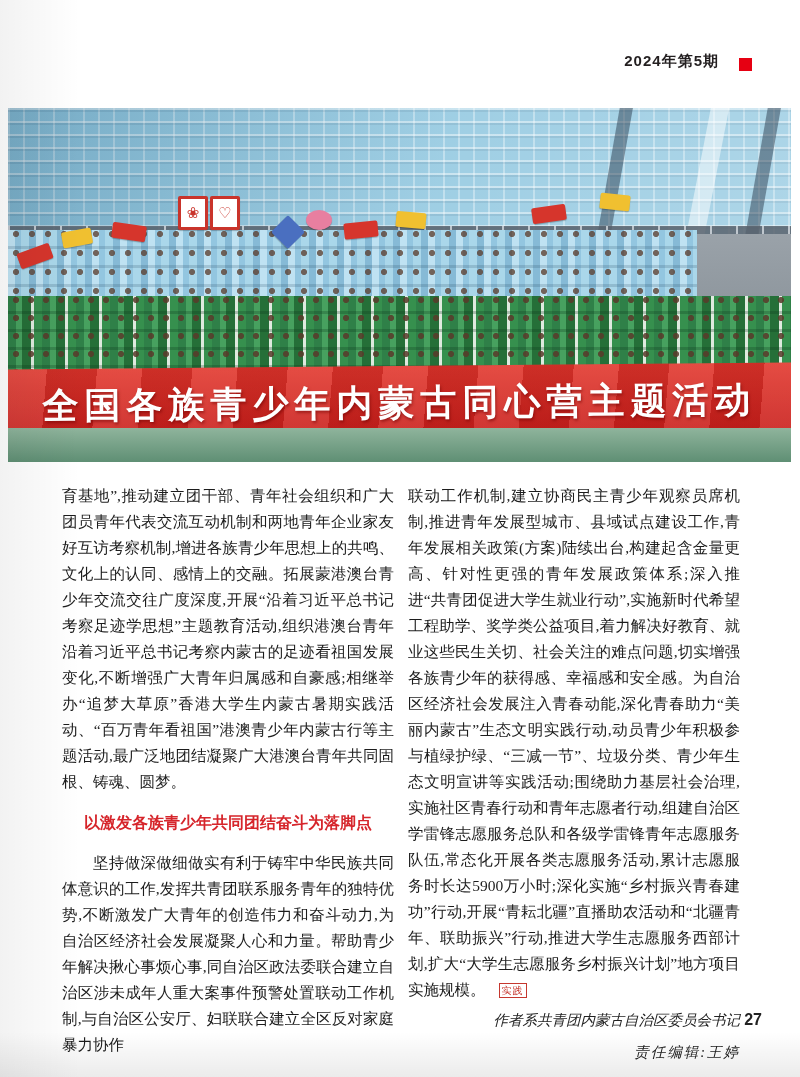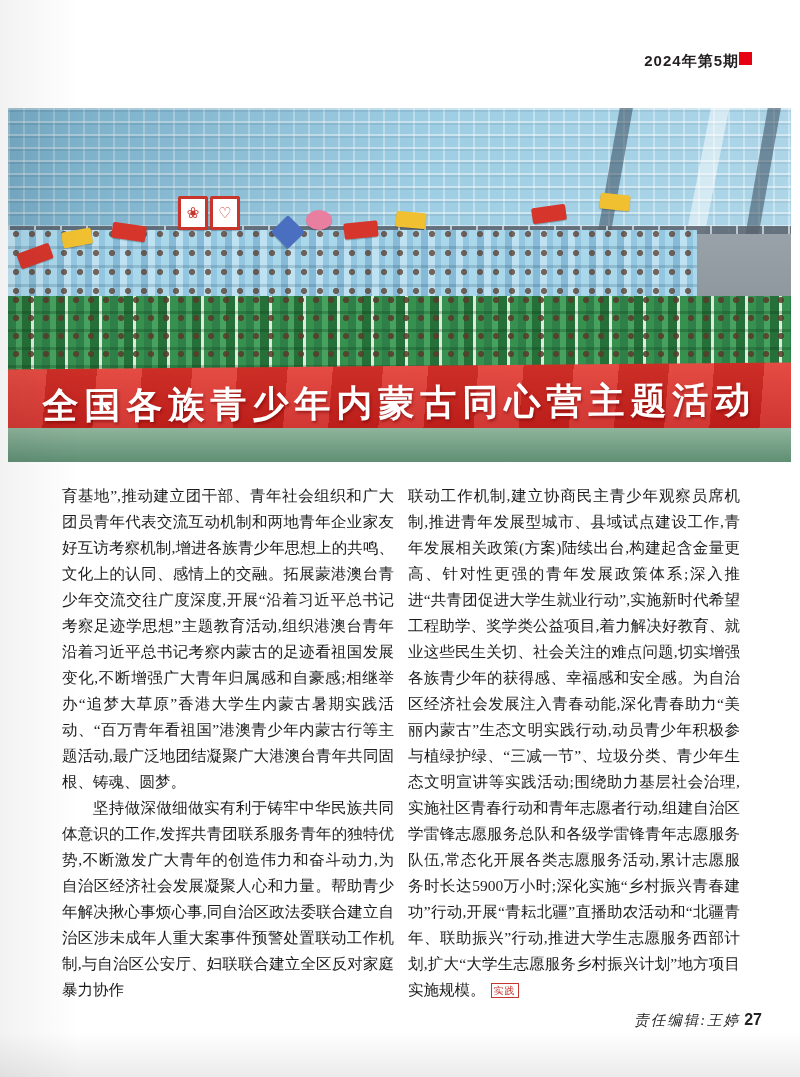--- a/index.html
+++ b/index.html
@@ -4,21 +4,21 @@
 <style>
   html,body{margin:0;padding:0;background:#fff;}
   .page{position:relative;width:800px;height:1077px;background:#fff;overflow:hidden;
         font-family:"Liberation Serif","DejaVu Serif",serif;color:#1c1c1c;}
   .page::before{content:"";position:absolute;left:0;top:0;width:80px;height:100%;
         background:linear-gradient(90deg,rgba(0,0,0,.05),rgba(0,0,0,0));pointer-events:none;z-index:30;}
   .page::after{content:"";position:absolute;left:0;bottom:0;width:100%;height:45px;
         background:linear-gradient(180deg,rgba(0,0,0,0),rgba(0,0,0,.08));pointer-events:none;z-index:30;}
 
   
-  .issue-line{position:absolute;top:52px;right:48px;display:flex;align-items:flex-start;gap:0;
+  .issue-line{position:absolute;top:52px;right:48px;display:flex;align-items:flex-end;gap:20px;
         font-family:"Liberation Sans","DejaVu Sans",sans-serif;font-size:15px;font-weight:600;color:#231f20;letter-spacing:1px;}
   .issue-square{width:13px;height:13px;background:#e60012;display:inline-block;}
 
   
   .photo{position:absolute;left:8px;top:108px;width:783px;height:354px;overflow:hidden;background:#8ac4de;}
   .seats{position:absolute;left:0;top:0;width:100%;height:130px;
     background-color:#8ac4de;
     background-image:
       linear-gradient(100deg,rgba(50,85,110,.22),rgba(255,255,255,.18) 55%,rgba(255,255,255,.3)),
       repeating-linear-gradient(180deg,rgba(255,255,255,.45) 0 2px,rgba(0,30,60,.10) 2px 4px,rgba(0,0,0,0) 4px 13px),
@@ -66,21 +66,21 @@
     font-family:"Liberation Sans","DejaVu Sans",sans-serif;font-size:11px;font-weight:bold;color:#2e362f;
     text-shadow:0 0 2px rgba(255,255,255,.55);}
 
   
   .columns{position:absolute;left:62px;top:483px;width:678px;display:flex;gap:14px;z-index:5;}
   .col{width:332px;font-size:15.5px;line-height:26px;text-align:justify;}
   .col p{margin:0;}
   .indent{text-indent:2em;}
   .sub-heading{font-family:"Liberation Sans","DejaVu Sans",sans-serif;font-weight:bold;color:#d6252b;
     font-size:16px;text-align:center;margin:15px 0 14px 0;line-height:26px;}
-  .stamp{display:inline-block;margin-left:5px;padding:0 2px;border:1px solid #c5372e;color:#c5372e;
+  .stamp{display:inline-block;margin-left:13px;padding:0 2px;border:1px solid #c5372e;color:#c5372e;
     font-size:10px;line-height:13px;vertical-align:1px;letter-spacing:1px;}
   .byline{font-style:italic;text-align:right;font-size:14.5px;line-height:30px;margin-top:2px;color:#222;}
   .byline.editor{letter-spacing:2px;}
 
   .page-number{position:absolute;right:38px;top:1011px;font-family:"Liberation Sans","DejaVu Sans",sans-serif;
     font-size:16px;font-weight:700;color:#222;z-index:31;}
 </style>
 </head>
 <body>
 
@@ -116,22 +116,24 @@
 
     <div class="banner">
       <span class="banner-text">全国各族青少年内蒙古同心营主题活动</span>
     </div>
     <div class="field"></div>
   </div>
 
   <div class="columns">
     <div class="col">
       <p>育基地”,推动建立团干部、青年社会组织和广大团员青年代表交流互动机制和两地青年企业家友好互访考察机制,增进各族青少年思想上的共鸣、文化上的认同、感情上的交融。拓展蒙港澳台青少年交流交往广度深度,开展“沿着习近平总书记考察足迹学思想”主题教育活动,组织港澳台青年沿着习近平总书记考察内蒙古的足迹看祖国发展变化,不断增强广大青年归属感和自豪感;相继举办“追梦大草原”香港大学生内蒙古暑期实践活动、“百万青年看祖国”港澳青少年内蒙古行等主题活动,最广泛地团结凝聚广大港澳台青年共同固根、铸魂、圆梦。</p>
+      <h3 class="sub-heading">以激发各族青少年共同团结奋斗为落脚点</h3>
       <p class="indent">坚持做深做细做实有利于铸牢中华民族共同体意识的工作,发挥共青团联系服务青年的独特优势,不断激发广大青年的创造伟力和奋斗动力,为自治区经济社会发展凝聚人心和力量。帮助青少年解决揪心事烦心事,同自治区政法委联合建立自治区涉未成年人重大案事件预警处置联动工作机制,与自治区公安厅、妇联联合建立全区反对家庭暴力协作</p>
     </div>
     <div class="col">
       <p><span>联动工作机制,建立协商民主青少年观察员席机制,推进青年发展型城市、县域试点建设工作,青年发展相关政策(方案)陆续出台,构建起含金量更高、针对性更强的青年发展政策体系;深入推进“共青团促进大学生就业行动”,实施新时代希望工程助学、奖学类公益项目,着力解决好教育、就业这些民生关切、社会关注的难点问题,切实增强各族青少年的获得感、幸福感和安全感。为自治区经济社会发展注入青春动能,深化青春助力“美丽内蒙古”生态文明实践行动,动员青少年积极参与植绿护绿、“三减一节”、垃圾分类、青少年生态文明宣讲等实践活动;围绕助力基层社会治理,实施社区青春行动和青年志愿者行动,组建自治区学雷锋志愿服务总队和各级学雷锋青年志愿服务队伍,常态化开展各类志愿服务活动,累计志愿服务时长达5900万小时;深化实施“乡村振兴青春建功”行动,开展“青耘北疆”直播助农活动和“北疆青年、联助振兴”行动,推进大学生志愿服务西部计划,扩大“大学生志愿服务乡村振兴计划”地方项目实施规模。</span><span class="stamp">实践</span></p>
+      <div class="byline">作者系共青团内蒙古自治区委员会书记</div>
       <div class="byline editor">责任编辑:王婷</div>
     </div>
   </div>
 
   <div class="page-number">27</div>
 </div>
 
 </body></html>

